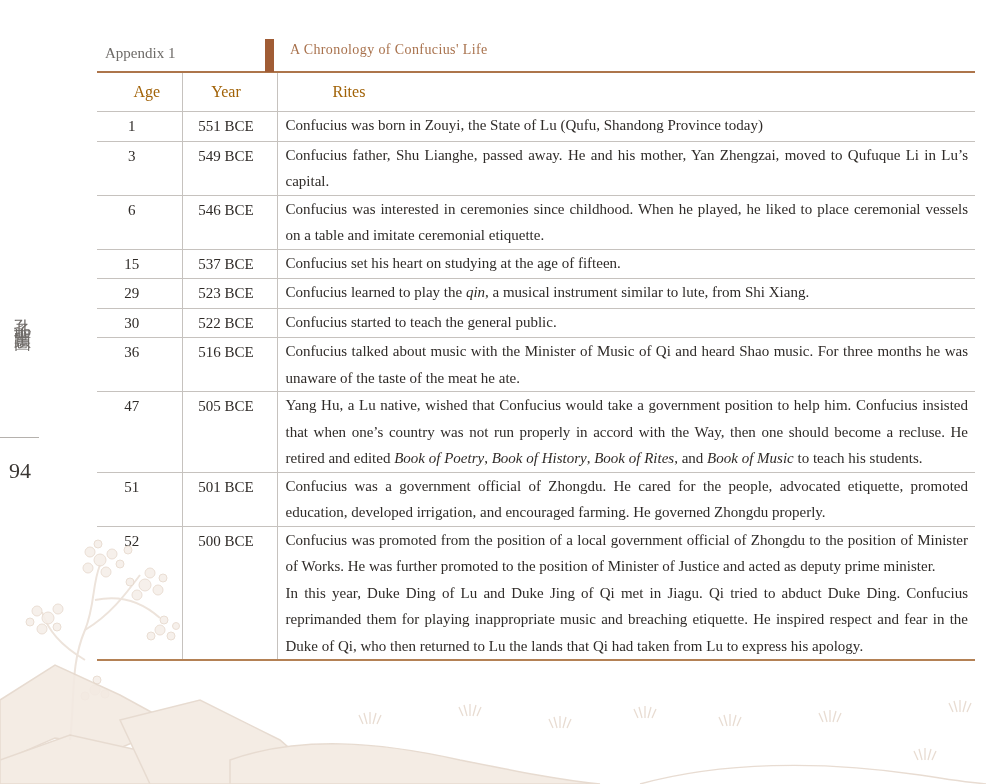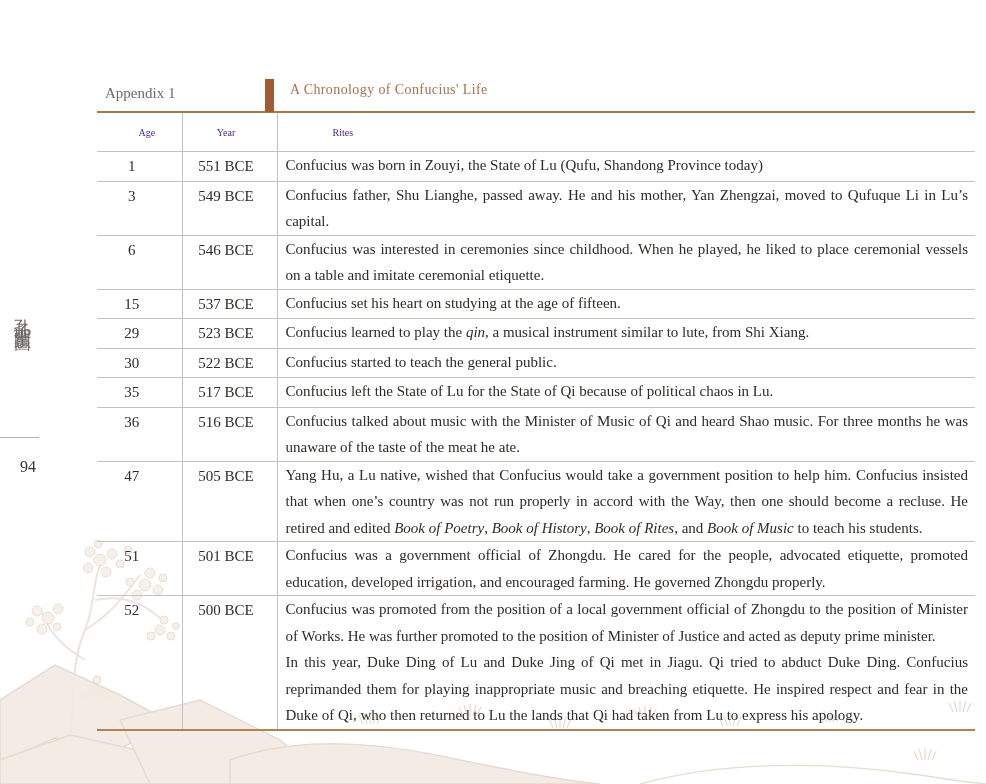--- a/index.html
+++ b/index.html
@@ -17,39 +17,39 @@
   .watermark{position:absolute;left:0;top:0;width:986px;height:784px;pointer-events:none;}
 
   
   .side-vertical-title{
     position:absolute;left:14px;top:306px;
     writing-mode:vertical-rl;text-orientation:upright;
     font-size:17px;letter-spacing:4px;line-height:1;
     color:#6f6b68;
   }
   .sidebar-rule{position:absolute;left:0;top:437px;width:39px;height:1px;background:#b5b1ad;}
-  .page-number{position:absolute;left:12px;top:458px;width:32px;text-align:center;font-size:16px;color:#3a3633;}
-
-  
-  .main{position:absolute;left:97px;top:38px;width:878px;margin-top:40px;}
+  .page-number{position:absolute;left:4px;top:458px;width:32px;text-align:center;font-size:22px;color:#3a3633;}
+
+  
+  .main{position:absolute;left:97px;top:38px;width:878px;}
   .page-header{position:relative;height:33px;}
   .appendix-label{position:absolute;left:8px;top:7px;font-size:15px;color:#6d6a67;}
   .title-bar{position:absolute;left:168px;top:1px;width:9px;height:33px;background:#a05c35;}
   .page-title{position:absolute;left:193px;top:4px;font-size:14px;color:#a8714c;letter-spacing:.4px;font-weight:normal;margin:0;}
   .top-rule{height:2px;background:#ad754b;}
   .bottom-rule{height:2px;background:#b48155;}
 
   
   table.chronology{
     width:878px;border-collapse:collapse;table-layout:fixed;
     font-size:15px;color:#2f2b28;background:transparent;
   }
   col.c-age{width:85px;} col.c-year{width:95px;} col.c-events{width:auto;}
   thead th{
-    height:36px;vertical-align:middle;font-weight:normal;font-size:10px;color:#4c1d95;
+    height:36px;vertical-align:middle;font-weight:normal;font-size:16px;color:#a16207;
     border-bottom:1px solid #c6c2be;
   }
   th.h-age{text-align:center;padding-left:16px;border-right:1px solid #c6c2be;}
   th.h-year{text-align:center;padding-right:8px;border-right:1px solid #c6c2be;}
   th.h-events{text-align:left;padding-left:55px;}
   tbody tr{border-bottom:1px solid #c6c2be;}
   tbody tr:last-child{border-bottom:none;}
   tbody td{vertical-align:top;line-height:26.5px;}
   td.age-cell{text-align:center;padding-right:16px;border-right:1px solid #c6c2be;}
   td.year-cell{text-align:center;padding-right:8px;border-right:1px solid #c6c2be;}
@@ -194,25 +194,20 @@
     <td class="age-cell">29</td>
     <td class="year-cell">523 BCE</td>
     <td class="event-cell"><span>Confucius learned to play the </span><i>qin</i><span>, a musical instrument similar to lute, from Shi Xiang.</span></td>
   </tr>
           <tr>
     <td class="age-cell">30</td>
     <td class="year-cell">522 BCE</td>
     <td class="event-cell"><span>Confucius started to teach the general public.</span></td>
   </tr>
           <tr>
-    <td class="age-cell">35</td>
-    <td class="year-cell">517 BCE</td>
-    <td class="event-cell"><span>Confucius left the State of Lu for the State of Qi because of political chaos in Lu.</span></td>
-  </tr>
-          <tr>
     <td class="age-cell">36</td>
     <td class="year-cell">516 BCE</td>
     <td class="event-cell"><span>Confucius talked about music with the Minister of Music of Qi and heard Shao music. For three months he was unaware of the taste of the meat he ate.</span></td>
   </tr>
           <tr>
     <td class="age-cell">47</td>
     <td class="year-cell">505 BCE</td>
     <td class="event-cell"><span>Yang Hu, a Lu native, wished that Confucius would take a government position to help him. Confucius insisted that when one’s country was not run properly in accord with the Way, then one should become a recluse. He retired and edited </span><i>Book of Poetry</i><span>, </span><i>Book of History</i><span>, </span><i>Book of Rites</i><span>, and </span><i>Book of Music</i><span> to teach his students.</span></td>
   </tr>
           <tr>

